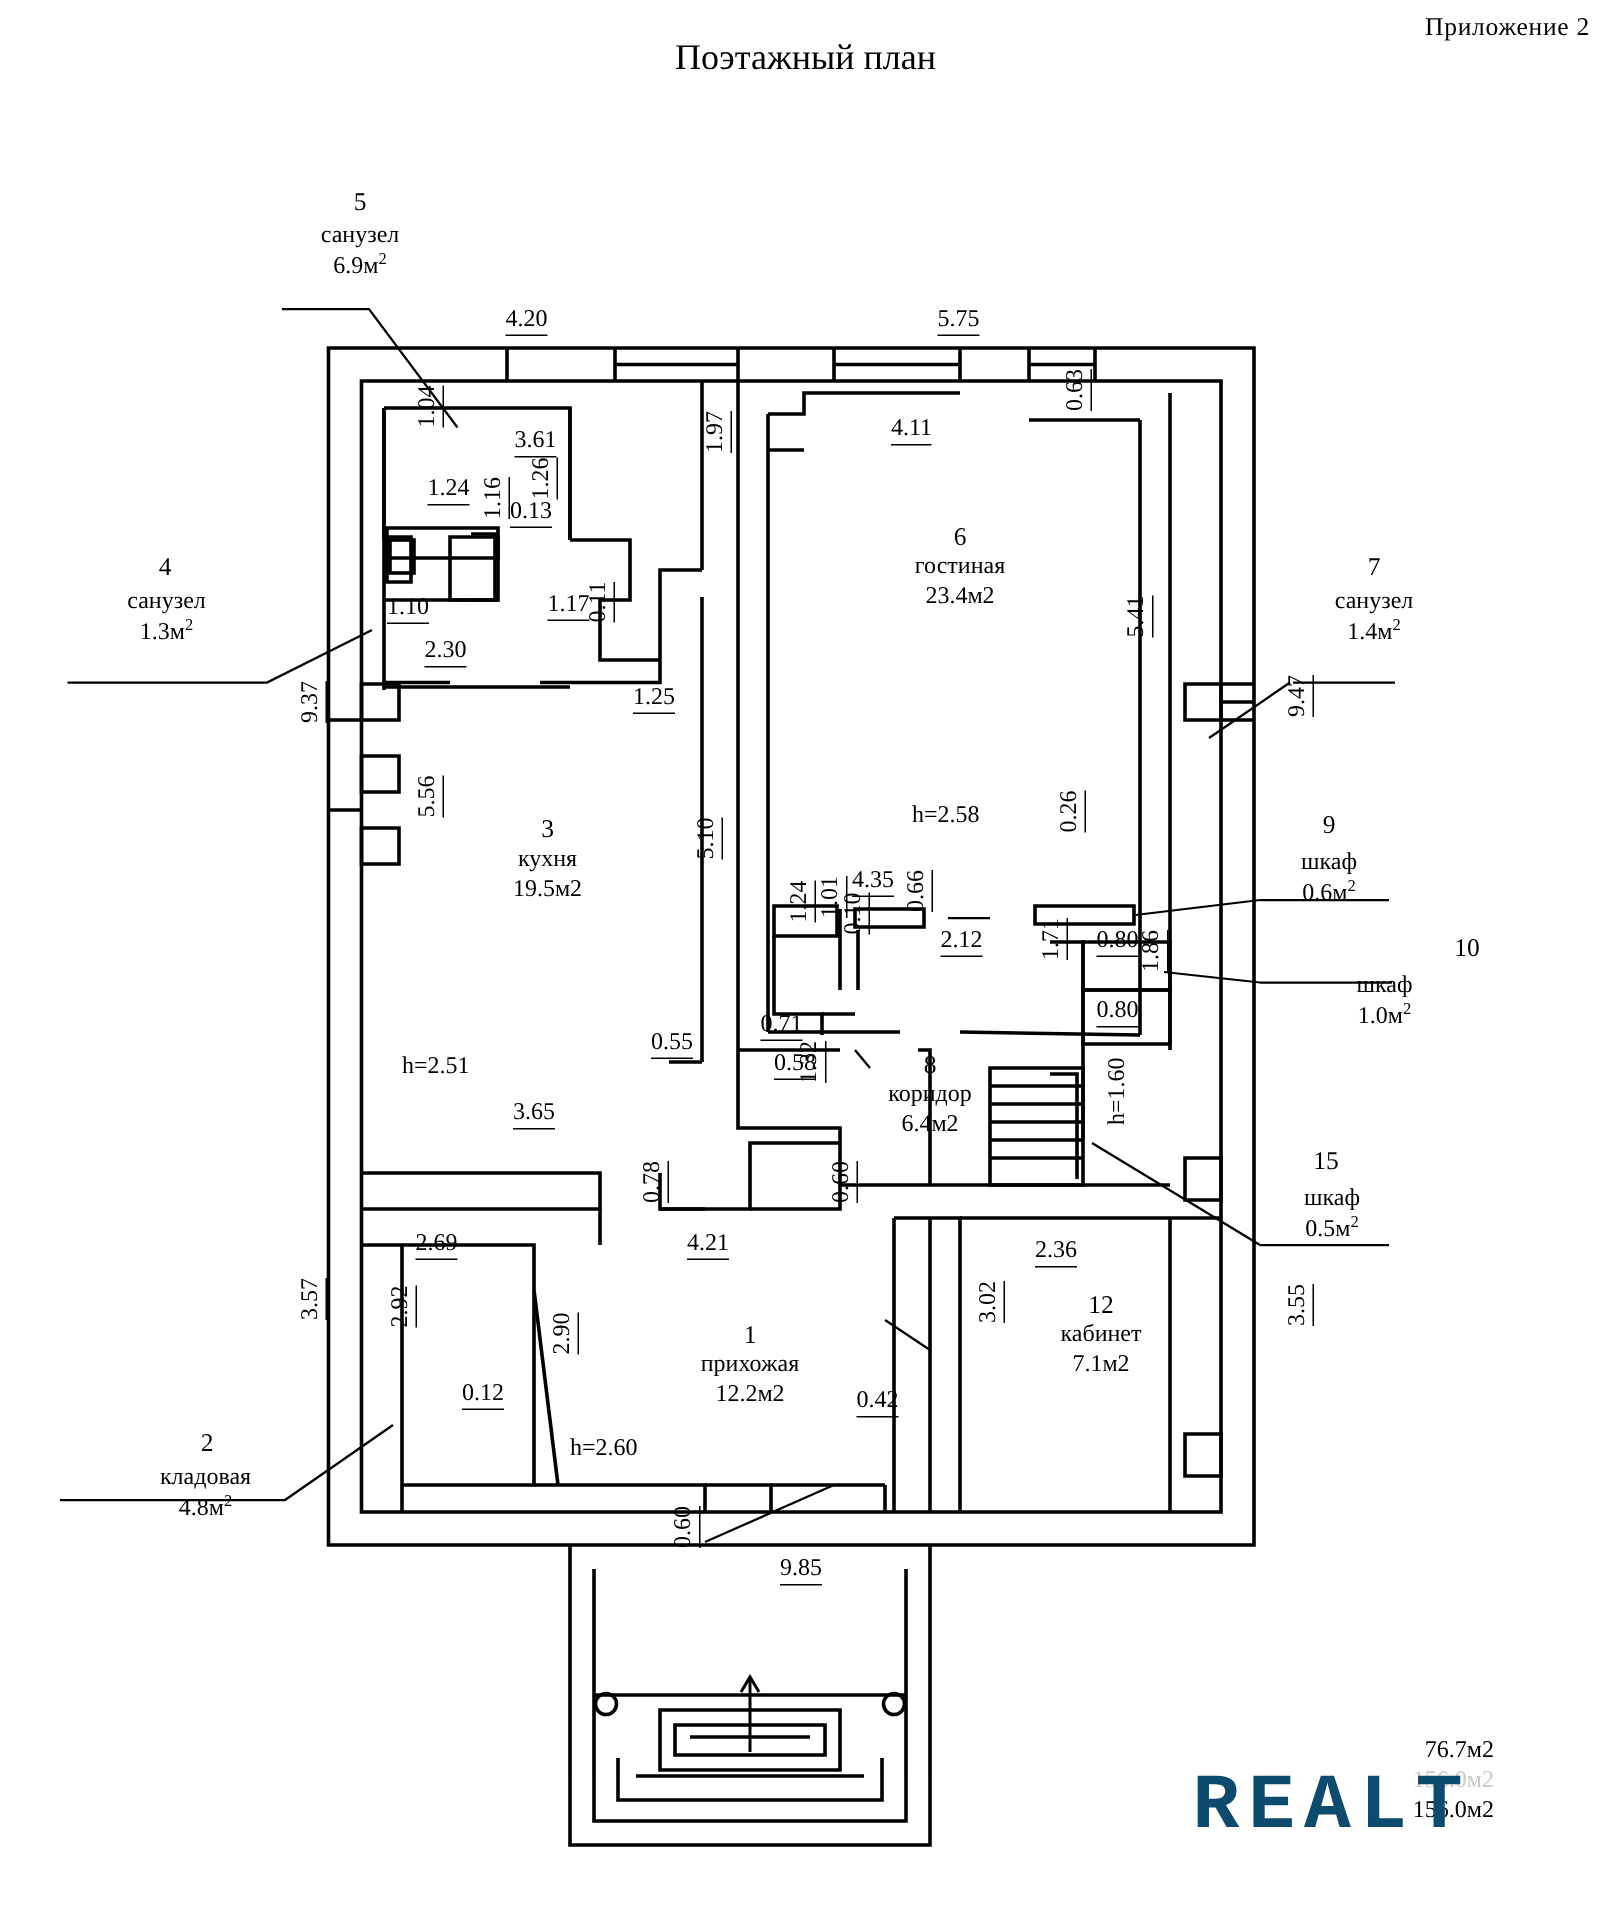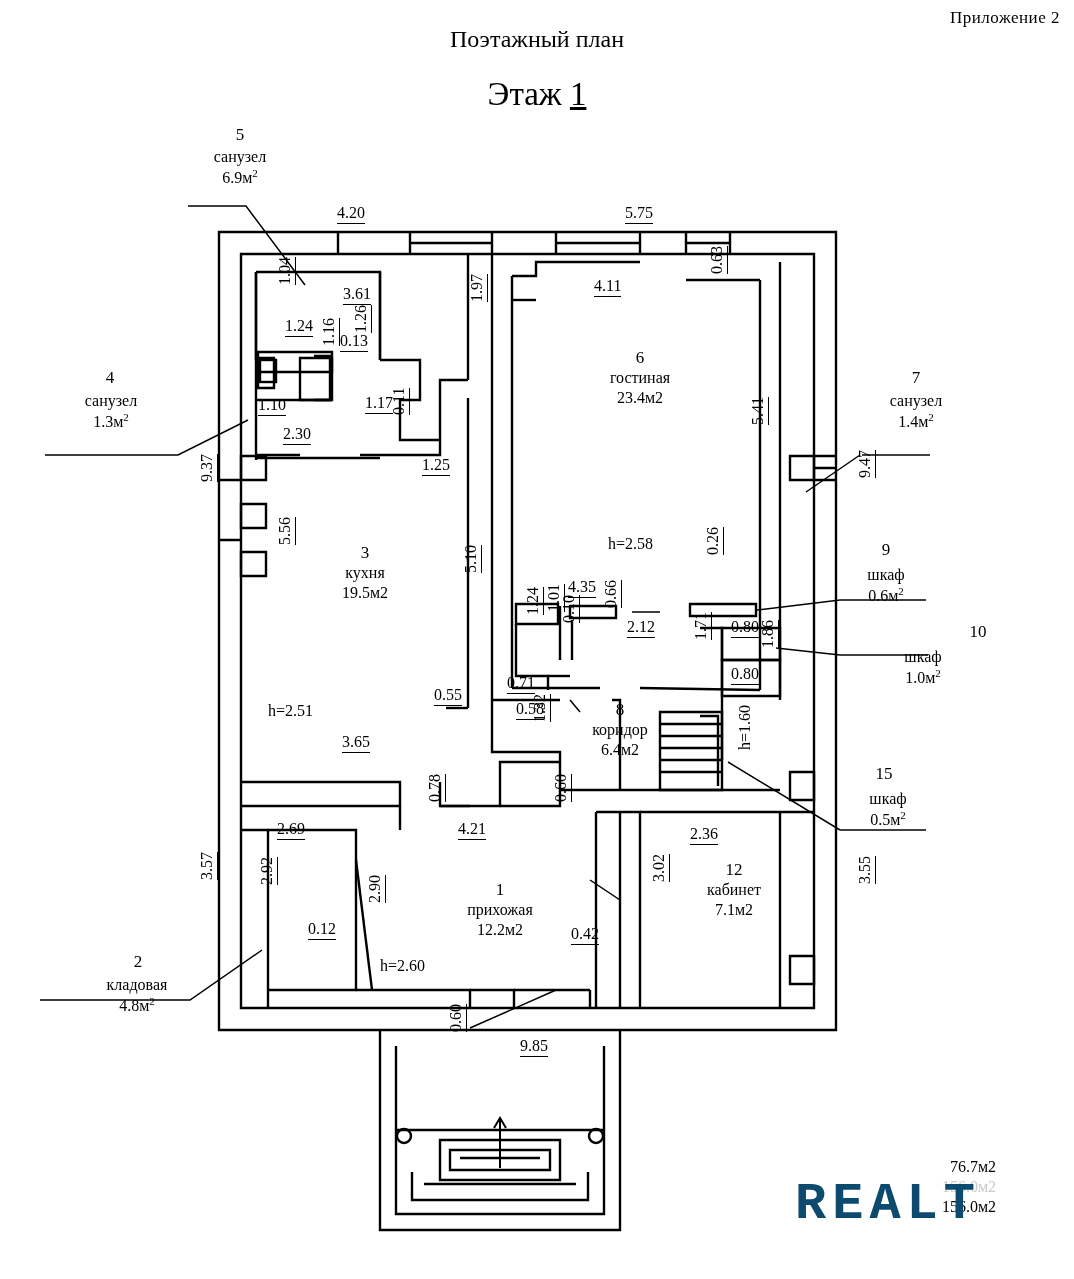--- a/index.html
+++ b/index.html
@@ -103,23 +103,20 @@
   .totals .grey { color: #c9c9c9; }
 </style>
 </head>
 <body>
 
 <div id="plan">
 
   <div class="appendix">Приложение  2</div>
 
   <div class="title1">Поэтажный план</div>
-  <div class="title2">
-    <span>Этаж </span><span class="u">1</span>
-  </div>
 
   <svg class="vec" width="1074" height="1279" viewBox="0 0 1074 1279">
     <g fill="none" stroke="#000" stroke-width="2.4">
 
       <path d="M219,232 L836,232 L836,1030 L219,1030 Z"></path>
 
       <path d="M241,254 L814,254 L814,1008 L241,1008 Z"></path>
 
       <path d="M338,232 L338,254 M410,232 L410,254 M410,243 L492,243"></path>
       <path d="M492,232 L492,254"></path>

